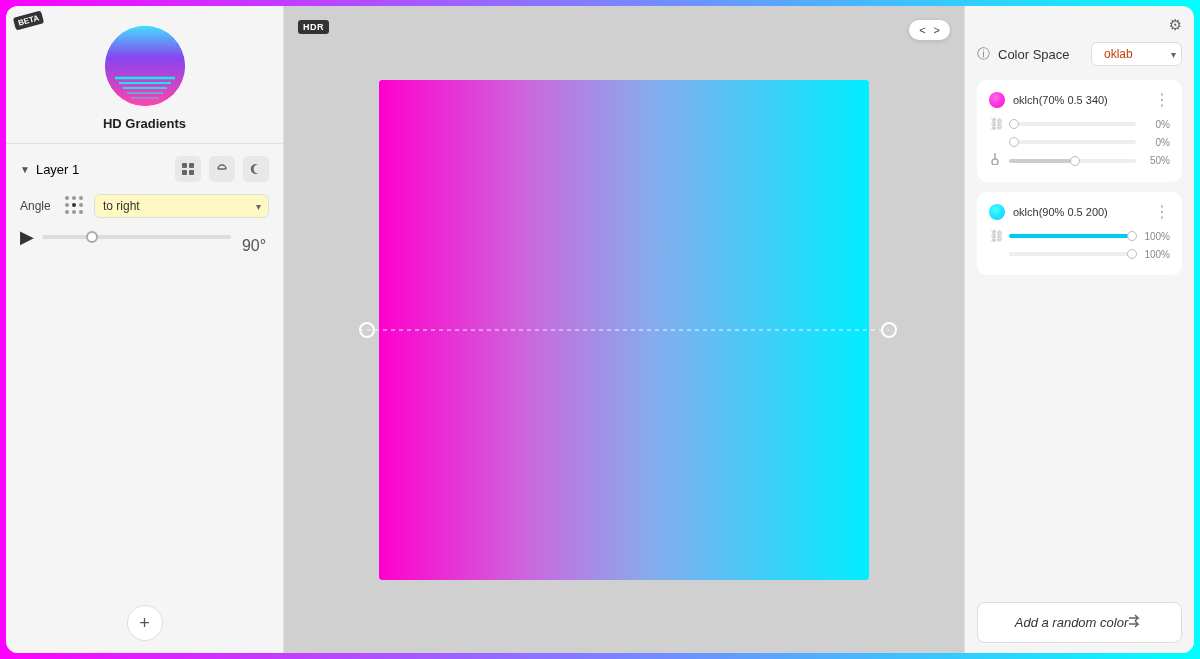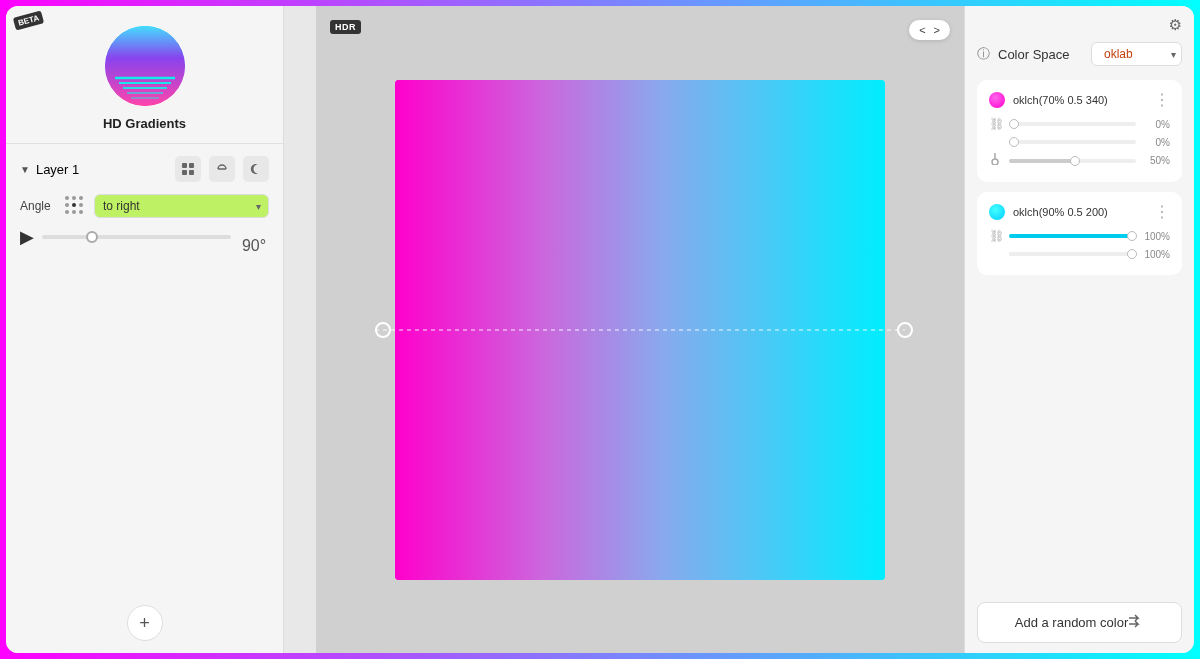--- a/index.html
+++ b/index.html
@@ -144,21 +144,21 @@
     }
     .direction-select-wrap {
       flex: 1;
       position: relative;
     }
     .direction-select-wrap select {
       width: 100%;
       padding: 4px 24px 4px 8px;
       border: 1px solid #ddd;
       border-radius: 6px;
-      background: #bef264;
+      background: #fef9c3;
       font-size: 12px;
       color: #333;
       appearance: none;
       cursor: pointer;
     }
     .direction-select-wrap::after {
       content: '▾';
       position: absolute;
       right: 8px;
       top: 50%;
@@ -222,21 +222,20 @@
       border: none;
     }
     
     .canvas-area {
       flex: 1;
       background: #d0d0d0;
       display: flex;
       align-items: center;
       justify-content: center;
       position: relative;
-      margin-left: 32px;
     }
     .hdr-badge {
       position: absolute;
       top: 14px;
       left: 14px;
       background: #333;
       color: white;
       font-size: 9px;
       font-weight: 700;
       padding: 2px 5px;
@@ -414,20 +413,21 @@
       border-radius: 8px;
       padding: 10px 2px;
       font-size: 13px;
       color: #333;
       cursor: pointer;
       display: flex;
       align-items: center;
       justify-content: center;
       gap: 0;
       margin-top: auto;
+      font-style: italic;
     }
     input[type=range] {
       -webkit-appearance: none;
       height: 4px;
       background: #ddd;
       border-radius: 2px;
       flex: 1;
     }
     input[type=range]::-webkit-slider-thumb {
       -webkit-appearance: none;

